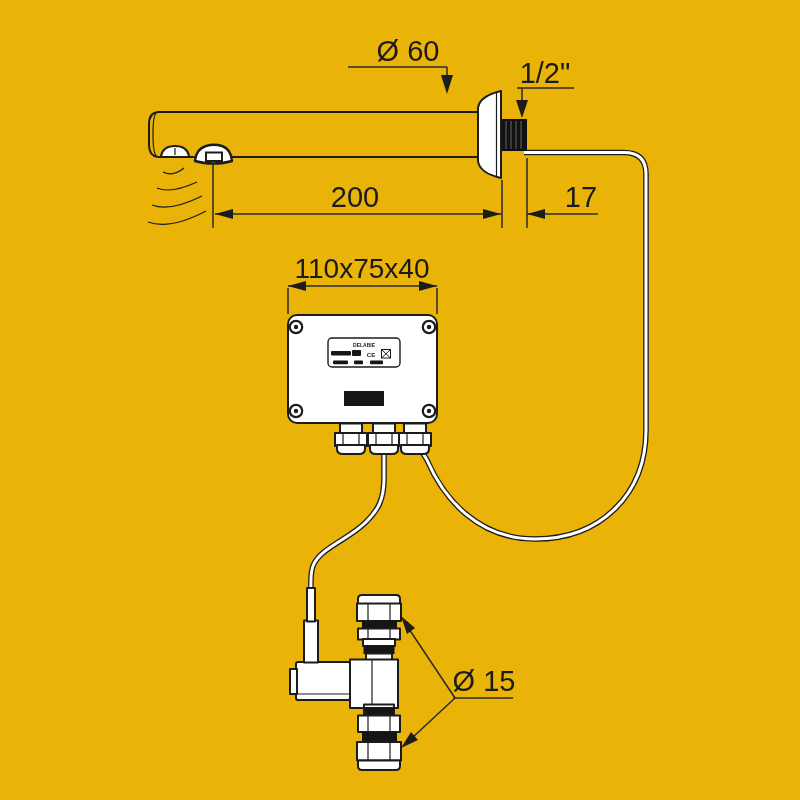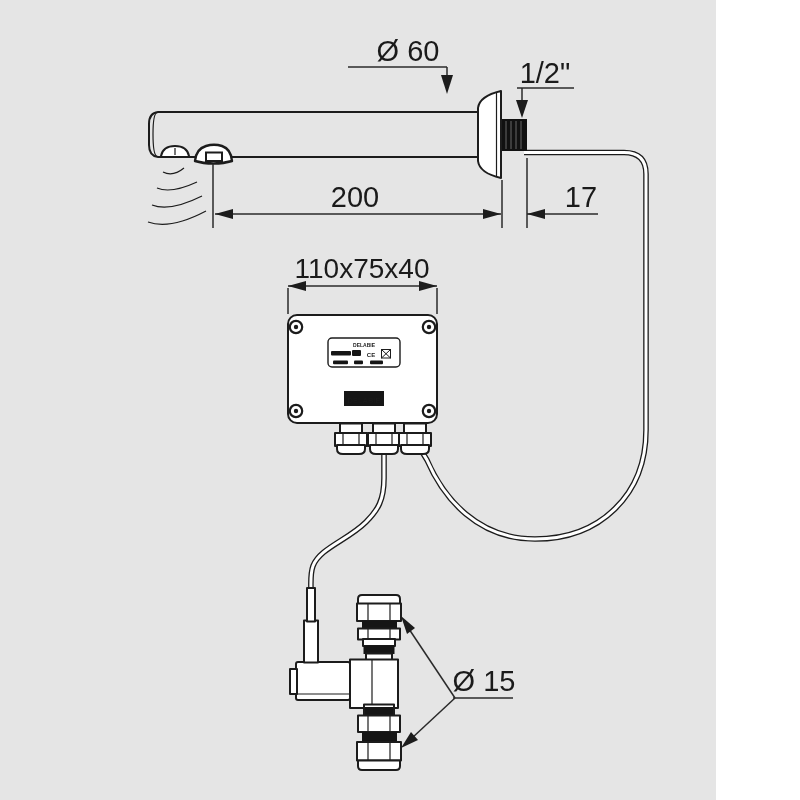--- a/index.html
+++ b/index.html
@@ -1,16 +1,16 @@
 <!DOCTYPE html>
 <html><head>
 <meta charset="utf-8">
 <style>
   html,body{margin:0;padding:0;background:#ffffff;}
-  .page{width:716px;height:800px;position:relative;background:#e5e5e5;overflow:hidden;}
+  .page{width:800px;height:800px;position:relative;background:#eab308;overflow:hidden;}
   svg{position:absolute;top:0;left:0;}
   .ink{stroke:#1c1c1c;fill:none;stroke-width:2;stroke-linejoin:round;stroke-linecap:round;}
   .thin{stroke:#1c1c1c;fill:none;stroke-width:1.2;}
   .dim{stroke:#2a2a2a;fill:none;stroke-width:1.5;stroke-linecap:butt;}
   .arr{fill:#1c1c1c;stroke:none;}
   .whitefill{fill:#ffffff;}
   .blackfill{fill:#151515;stroke:none;}
   .cable-outer{stroke:#1c1c1c;fill:none;stroke-width:5.6;stroke-linecap:butt;}
   .cable-inner{stroke:#ffffff;fill:none;stroke-width:3;stroke-linecap:butt;}
   text{font-family:"Liberation Sans","DejaVu Sans",sans-serif;fill:#1a1a1a;}

